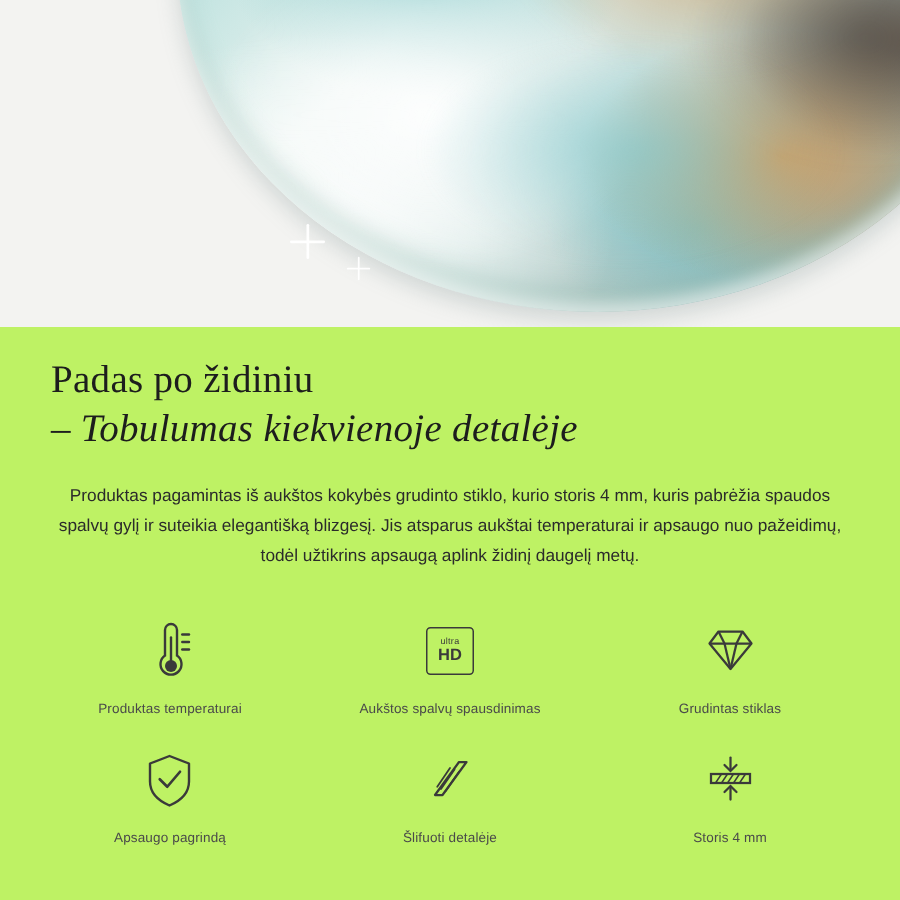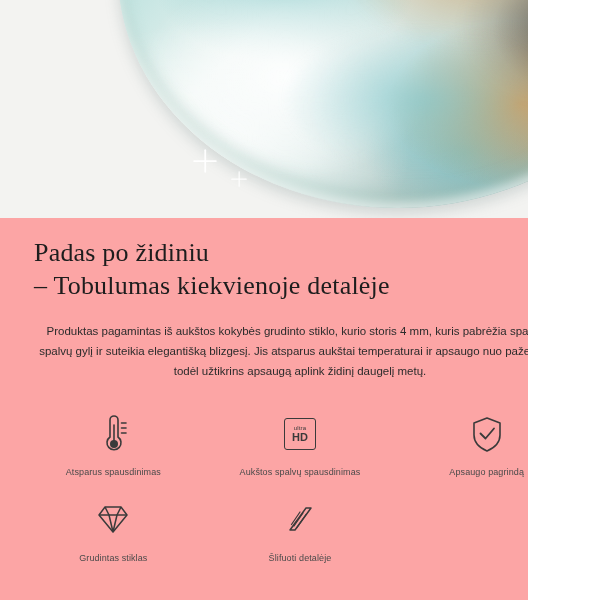--- a/index.html
+++ b/index.html
@@ -8,23 +8,23 @@
   }
   body {
     width: 600px;
     height: 600px;
     background: #ffffff;
     font-family: "Liberation Sans", sans-serif;
     overflow: hidden;
   }
   .page {
     position: relative;
-    width: 528px;
+    width: 600px;
     height: 600px;
-    background: #fca5a5;
+    background: #bef264;
     overflow: hidden;
   }
 
   
   .hero {
     position: absolute;
     left: 0;
     top: 0;
     width: 600px;
     height: 218px;
@@ -120,21 +120,21 @@
   .headline {
     margin: 0;
     padding: 18px 34px 0 34px;
     font-family: "Liberation Serif", serif;
     font-weight: 400;
     font-size: 26px;
     line-height: 1.28;
     color: #1d1d1d;
     letter-spacing: 0.2px;
   }
-  .headline .line2 { display: block; }
+  .headline .line2 { display: block; font-style: italic; }
 
   .body-text {
     margin: 0;
     padding: 18px 34px 0 34px;
     font-size: 11.5px;
     line-height: 1.75;
     color: #2b2b2b;
     text-align: center;
   }
 
@@ -225,69 +225,90 @@
             <g fill="none" stroke="#3a3a3a" stroke-width="1.6" stroke-linecap="round">
               <path d="M17 7 a4 4 0 0 1 8 0 v17 a7 7 0 1 1 -8 0 z"></path>
               <line x1="21" y1="12" x2="21" y2="29"></line>
               <line x1="28.5" y1="10" x2="33" y2="10"></line>
               <line x1="28.5" y1="15" x2="33" y2="15"></line>
               <line x1="28.5" y1="20" x2="33" y2="20"></line>
             </g>
             <circle cx="21" cy="31" r="4" fill="#3a3a3a"></circle>
           </svg>
         </div>
-        <div class="feature-label">Atsparus spausdinimas</div>
+        <div class="feature-label">Produktas temperaturai</div>
       </div>
 
       <div class="feature">
         <div class="feature-icon">
           <div class="ultrahd-box">
             <span class="u-top">ultra</span>
             <span class="u-bot">HD</span>
           </div>
         </div>
         <div class="feature-label">Aukštos spalvų spausdinimas</div>
-      </div>
-
-      <div class="feature">
-        <div class="feature-icon">
-          <svg width="40" height="42" viewBox="0 0 40 42">
-            <path d="M20 5 L33 10 v12 c0 8 -6 13 -13 16 c-7 -3 -13 -8 -13 -16 V10 z" fill="none" stroke="#3a3a3a" stroke-width="1.6" stroke-linejoin="round"></path>
-            <polyline points="13.5,20.5 18.5,25.5 27,15.5" fill="none" stroke="#3a3a3a" stroke-width="1.8" stroke-linecap="round" stroke-linejoin="round"></polyline>
-          </svg>
-        </div>
-        <div class="feature-label">Apsaugo pagrindą</div>
       </div>
 
       <div class="feature">
         <div class="feature-icon">
           <svg width="42" height="40" viewBox="0 0 42 40">
             <g fill="none" stroke="#3a3a3a" stroke-width="1.5" stroke-linejoin="round">
               <path d="M7 15 L13 7 h16 l6 8 l-14 17 z"></path>
               <line x1="7" y1="15" x2="35" y2="15"></line>
               <line x1="13" y1="7" x2="17" y2="15"></line>
               <line x1="29" y1="7" x2="25" y2="15"></line>
               <line x1="17" y1="15" x2="21" y2="32"></line>
               <line x1="25" y1="15" x2="21" y2="32"></line>
             </g>
           </svg>
         </div>
         <div class="feature-label">Grudintas stiklas</div>
       </div>
 
       <div class="feature">
         <div class="feature-icon">
+          <svg width="40" height="42" viewBox="0 0 40 42">
+            <path d="M20 5 L33 10 v12 c0 8 -6 13 -13 16 c-7 -3 -13 -8 -13 -16 V10 z" fill="none" stroke="#3a3a3a" stroke-width="1.6" stroke-linejoin="round"></path>
+            <polyline points="13.5,20.5 18.5,25.5 27,15.5" fill="none" stroke="#3a3a3a" stroke-width="1.8" stroke-linecap="round" stroke-linejoin="round"></polyline>
+          </svg>
+        </div>
+        <div class="feature-label">Apsaugo pagrindą</div>
+      </div>
+
+      <div class="feature">
+        <div class="feature-icon">
           <svg width="42" height="40" viewBox="0 0 42 40">
             <path d="M11 30 L27 8 h5 L16 30 z" fill="none" stroke="#3a3a3a" stroke-width="1.5" stroke-linejoin="round"></path>
             <g stroke="#3a3a3a" stroke-width="1.2" stroke-linecap="round">
               <line x1="15" y1="26" x2="24" y2="13"></line>
               <line x1="18" y1="27.5" x2="27" y2="14.5"></line>
               <line x1="12.5" y1="24.5" x2="21" y2="12"></line>
             </g>
           </svg>
         </div>
         <div class="feature-label">Šlifuoti detalėje</div>
       </div>
 
+      <div class="feature">
+        <div class="feature-icon">
+          <svg width="42" height="42" viewBox="0 0 42 42">
+            <g stroke="#3a3a3a" stroke-width="1.5" stroke-linecap="round" fill="none">
+              <line x1="21" y1="6" x2="21" y2="14"></line>
+              <polyline points="17,11 21,15 25,11"></polyline>
+              <line x1="21" y1="34" x2="21" y2="26"></line>
+              <polyline points="17,29 21,25 25,29"></polyline>
+            </g>
+            <rect x="8" y="17" width="26" height="6" fill="none" stroke="#3a3a3a" stroke-width="1.5"></rect>
+            <g stroke="#3a3a3a" stroke-width="1">
+              <line x1="11" y1="23" x2="15" y2="17"></line>
+              <line x1="15" y1="23" x2="19" y2="17"></line>
+              <line x1="19" y1="23" x2="23" y2="17"></line>
+              <line x1="23" y1="23" x2="27" y2="17"></line>
+              <line x1="27" y1="23" x2="31" y2="17"></line>
+            </g>
+          </svg>
+        </div>
+        <div class="feature-label">Storis 4 mm</div>
+      </div>
 
     </div>
   </div>
 </div>
 
 </body></html>

